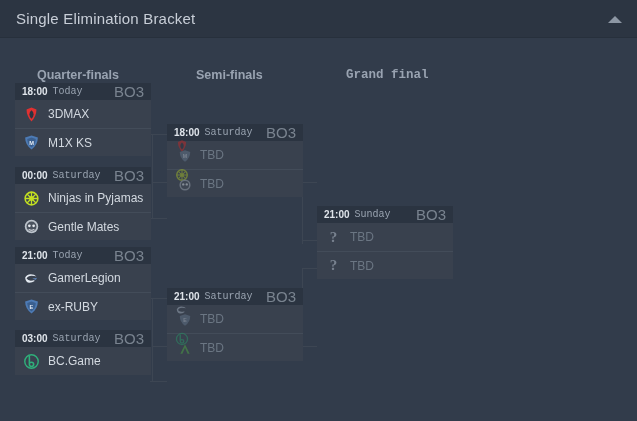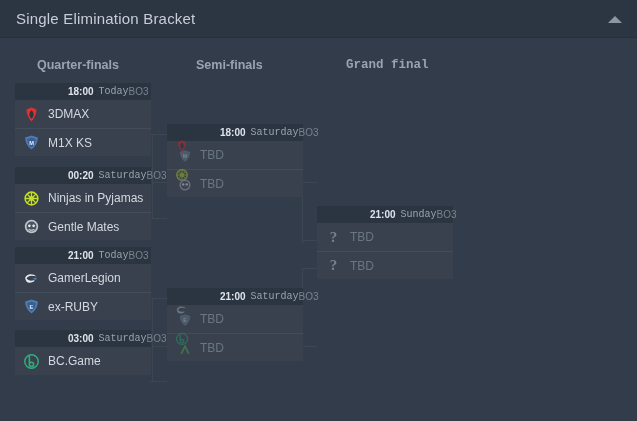--- a/index.html
+++ b/index.html
@@ -28,43 +28,43 @@
   .collapse-btn .chev {
     position: absolute; left: 1px; top: 3px;
     width: 0; height: 0;
     border-left: 7px solid transparent;
     border-right: 7px solid transparent;
     border-bottom: 7px solid #8d97a4;
   }
 
   
   .round-head {
-    position: absolute; top: 58px;
+    position: absolute; top: 68px;
     font-size: 12.5px; font-weight: bold; color: #99a3b1;
     white-space: nowrap;
   }
   .rh-qf { left: 37px; }
   .rh-sf { left: 196px; }
   .rh-gf { left: 346px; font-family: Liberation Mono, monospace; }
 
   
   .match {
     position: absolute; width: 136px;
     background: #323c4b;
     box-shadow: 0 0 0 0 transparent;
   }
   .match .mhead {
     height: 17px; background: #2b3441;
     display: flex; align-items: center;
     padding: 0 7px;
     font-size: 10px; color: #8e98a6; white-space: nowrap;
   }
-  .match .mtime { color: #dfe4ea; font-weight: bold; margin-right: 5px; font-size: 10px; margin-left: 46px; }
+  .match .mtime { color: #dfe4ea; font-weight: bold; margin-right: 5px; font-size: 10px; }
   .match .mday  { color: #9aa4b1; font-size: 10px; font-family: Liberation Mono, monospace; }
-  .match .mbo   { margin-left: auto; color: #79838f; font-size: 10px; }
+  .match .mbo   { margin-left: auto; color: #79838f; font-size: 15px; }
 
   .team {
     height: 28px; display: flex; align-items: center;
     padding: 7px 8px; background: #39414e; position: relative;
   }
   .team.sep { border-top: 1px solid #434c59; }
   .team .tname {
     font-size: 12px; color: #d3d9e0; margin-left: 8px; white-space: nowrap;
   }
   .team .tname.tbd { color: #6b7683; }
@@ -147,21 +147,21 @@
             <path d="M12 5 L18 7 q0 7-6 12 Q6 14 6 7 Z" fill="#3a5f8f"></path>
             <text x="12" y="15" font-size="8" font-weight="bold" fill="#e7edf4" text-anchor="middle" font-family="Liberation Sans, sans-serif">M</text>
           </svg>
       </span>
       <span class="tname">M1X KS</span>
     </div>
   </div>
 
   <div class="match" style="left:15px; top:167px;">
     <div class="mhead">
-      <span class="mtime">00:20</span>
+      <span class="mtime">00:00</span>
       <span class="mday">Saturday</span>
       <span class="mbo">BO3</span>
     </div>
     <div class="team">
       <span class="logo">
         <svg viewBox="0 0 24 24">
             <circle cx="12" cy="12" r="9" fill="none" stroke="#c3e021" stroke-width="2.2"></circle>
             <path d="M6 6 L18 18 M18 6 L6 18 M12 3 L12 21 M3 12 L21 12" stroke="#c3e021" stroke-width="1.8"></path>
             <circle cx="12" cy="12" r="3.4" fill="#c3e021"></circle>
           </svg>

